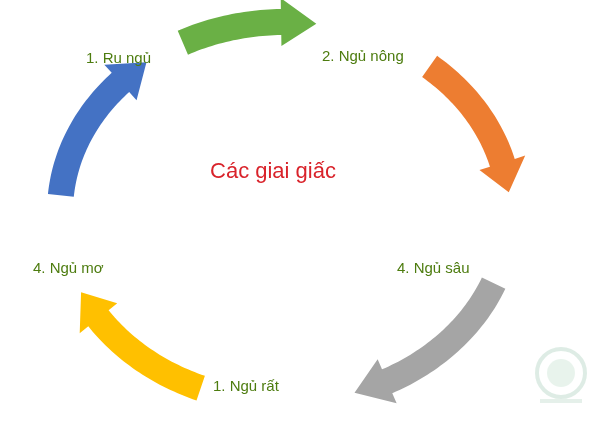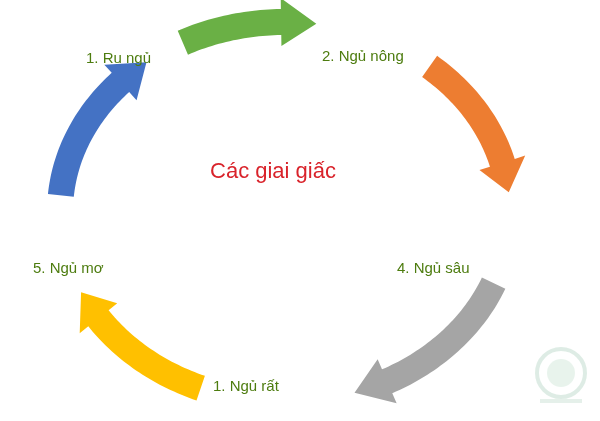--- a/index.html
+++ b/index.html
@@ -21,21 +21,21 @@
     <path d="M196.51579475413217,400.4685550984246 L192.69898902294378,399.13350998001727 L188.90929459422932,397.7420277441405 L185.14783660550768,396.2944834970746 L181.41573350603227,394.7912677339452 L177.7140968071781,393.23278628106925 L174.04403083534015,391.6194602386987 L170.40663248721916,389.95172592445283 L166.80299098733522,388.2300348177302 L163.23418764758043,386.45485350538803 L159.70129562858895,384.62666362897374 L156.20537970266378,382.7459618337821 L152.7474960179684,380.8132597200057 L149.32869186364863,378.8290837962271 L145.95000543551637,376.7939754354852 L142.6124656018848,374.7084908341281 L139.31709166910565,372.573200973633 L136.06489314632123,370.38869158554843 L132.8568695089031,368.1555631196742 L129.69400996001244,365.87443071555407 L126.57729318967888,363.5459241773107 L123.50768713076033,361.17068795179785 L120.486148711115,358.74938110998846 L117.51362360128529,356.2826773314537 L114.59104595697015,353.7712648917156 L111.71933815554024,351.2158466521823 L108.89941052583725,348.6171400522937 L106.13216107048889,345.9758771034174 L103.4184751799715,343.29280438394306 L100.7592253376575,340.5686830349267 L98.15527081510488,337.80428875553696 L95.60745735687024,335.0004117974512 L93.11661685416529,332.15785695724173 L90.6835670067287,329.27744356568917 L88.30911097234541,326.3600054728488 L79.71435810846292,333.22515100727003 L81.08074791675375,292.2974697307329 L117.21873424176836,303.2681523116138 L108.62398137788587,310.133297846035 L110.69801306322508,312.6816022477085 L112.8257356771084,315.2005389138981 L115.00656312184796,317.6892970003271 L117.23989006187024,320.1470718682132 L119.52509200670572,322.5730655640116 L121.86152541648846,324.9664872969419 L124.24852782926372,327.3265539129754 L126.68541800933542,329.65249036407255 L129.17149611583307,331.94353017156715 L131.70604389063683,334.19891588270326 L134.28832486476836,336.41789951943434 L136.91758458233636,338.5997430186991 L139.5930508411154,340.743718663487 L142.31393394883492,342.8491095040991 L145.0794269942592,344.91520976909925 L147.88870613215423,346.94132526553744 L150.740930881252,348.92677376810053 L153.63524443434812,350.8708853969214 L156.57077397969343,352.7730029838431 L159.54663103287075,354.6324824269948 L162.56191177838073,356.44869303358985 L165.6156974201956,358.22101785091013 L168.70705454057406,359.948853985479 L171.8350354664689,361.63161291046816 L174.9986786428952,363.2687207614146 L178.1970090126649,364.85961862035657 L181.42903840192918,366.4037627885176 L184.6937659110091,367.90062504769355 L187.99017831002593,369.3496929105105 L191.3172504388828,370.7504698597382 L194.6739456111776,372.10247557685244 L198.05921602166063,373.4052461600478 L201.47200315688306,374.65833433191005 L204.9112382087074,375.8613096369547 Z" fill="#ffc000"></path>
     <path d="M47.925407185156516,194.10071486901057 L48.332114345763365,190.5339293362907 L48.812397309035774,186.9742590439885 L49.36607158060026,183.42287773676367 L49.99292502620584,179.8809536592234 L50.69271817885797,176.34964883825288 L51.46518457941939,172.83011839091057 L52.310031148121126,169.32350986010255 L53.226938584258576,165.8309625799486 L54.21556179122388,162.35360707243302 L55.27553032393415,158.89256447661015 L56.40644885566623,155.4489460113101 L57.60789766129478,152.02385247196614 L58.87943311395291,148.61837376186855 L60.22058819219088,145.2335884578511 L61.630872994795375,141.87056341012115 L63.1097752605467,138.53035337568463 L64.65676089033074,135.21400068456398 L66.27127446918422,131.92253493778705 L67.95273978602765,128.65697273592906 L69.70056034903399,125.41831743681814 L71.51411989478073,122.2075589408733 L73.39278288954284,119.02567350242633 L75.33589502129227,115.8736235652935 L77.34278368118149,112.75235762079757 L79.41275843349793,109.66281008640085 L81.5451114732728,106.60590120310107 L83.73911807092796,103.58253694973976 L85.99403700352366,100.59360897240524 L88.30911097234535,97.63999452715125 L90.6835670067286,94.72255643431095 L93.11661685416523,91.84214304275828 L95.60745735687021,88.99958820254885 L98.15527081510483,86.1957112444631 L100.75922533765747,83.4313169650733 L103.41847517997147,80.70719561605695 L106.13216107048892,78.0241228965826 L108.89941052583718,75.38285994770635 L111.71933815554021,72.78415334781776 L104.3357328646471,64.63048099063445 L146.47616805172694,62.277956814722785 L136.55510140672615,100.21014218561618 L129.17149611583304,92.05646982843287 L126.68541800933538,94.34750963592751 L124.24852782926375,96.6734460870246 L121.86152541648843,99.03351270305812 L119.52509200670569,101.4269344359884 L117.23989006187018,103.85292813178691 L115.00656312184793,106.3107029996729 L112.82573567710834,108.79946108610197 L110.698013063225,111.31839775229165 L108.62398137788581,113.86670215396502 L106.60420742103554,116.44355772188447 L104.63923865868028,119.04814264164241 L102.72960321077666,121.67963033107836 L100.87580986350473,124.33718991359912 L99.07834810609037,127.0199866855944 L97.33768819219064,129.72718257606797 L95.65428122569148,132.45793659654612 L94.02855927059407,135.21140527927741 L92.46093548447351,137.98674310171612 L90.95180427480184,140.783102895267 L89.50154147721759,143.599636236289 L88.11050455461493,146.43549381738944 L86.77903281571254,149.28982579710123 L85.50744765154582,152.16178212612473 L84.29605278811655,155.05051284842932 L83.145134553228,157.95516837565134 L82.05496215533924,160.87489973339407 L81.02578797209024,163.80885877823027 L80.05784784598508,166.7561983844321 L79.15136138457768,169.7160725996933 L78.30653226238557,172.68763676938275 L77.52354852166634,175.670047629149 L76.80258286913178,178.66246336600244 L76.14379296564843,181.66404364831354 L75.54732170598216,184.67394962548894 L75.01329748569314,187.69134389841145 L74.54183445236934,190.71539046205535 L74.13303273851359,193.7452546220011 L73.78697867355801,196.78010288687943 Z" fill="#4472c4"></path>
   </svg>
 
 <div class="label" style="left:86px; top:47px;">1. Ru ngủ</div>
 <div class="label" style="left:322px; top:45px;">2. Ngủ nông</div>
 <div class="label" style="left:397px; top:257px;">4. Ngủ sâu</div>
 <div class="label stage-4" style="left:213px; top:375px;">
   <div>1. Ngủ rất</div>
 </div>
-<div class="label" style="left:33px; top:257px;">5. Ngủ mơ</div>
+<div class="label" style="left:33px; top:257px;">4. Ngủ mơ</div>
 
 <div class="label center-title" style="left:178px; top:157px; width:190px;">
   <div>Các giai giấc</div>
 </div>
 
 <svg id="watermark" viewBox="0 0 62 62">
   <circle cx="31" cy="28" r="24" fill="none" stroke="#7fb89a" stroke-width="4"></circle>
   <circle cx="31" cy="28" r="14" fill="#a7d3b8"></circle>
   <rect x="10" y="54" width="42" height="4" fill="#9cc6ae"></rect>
 </svg>

